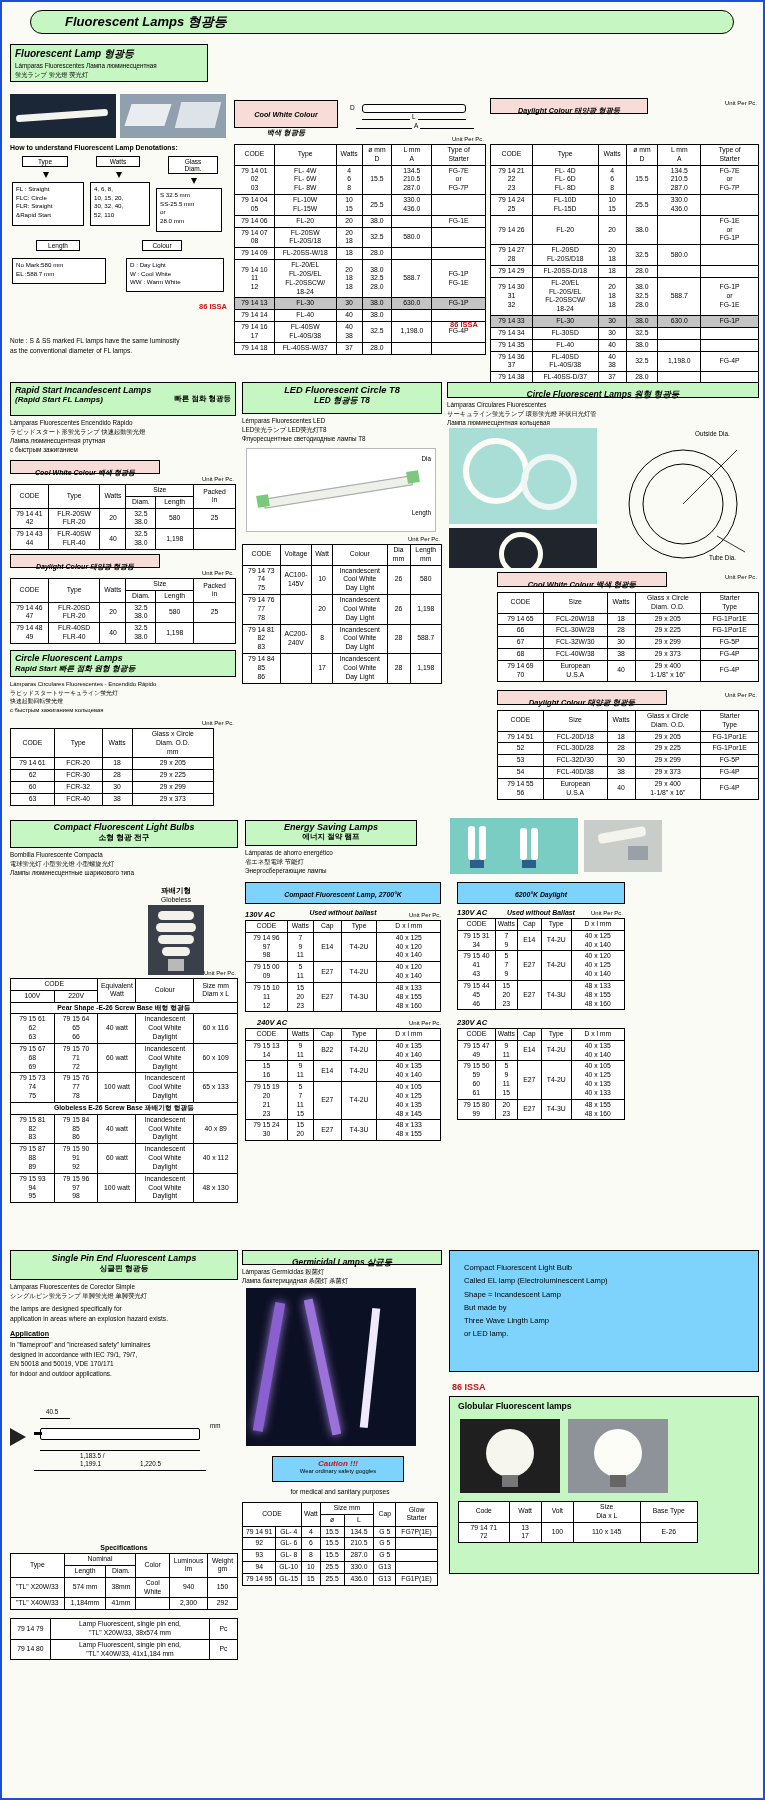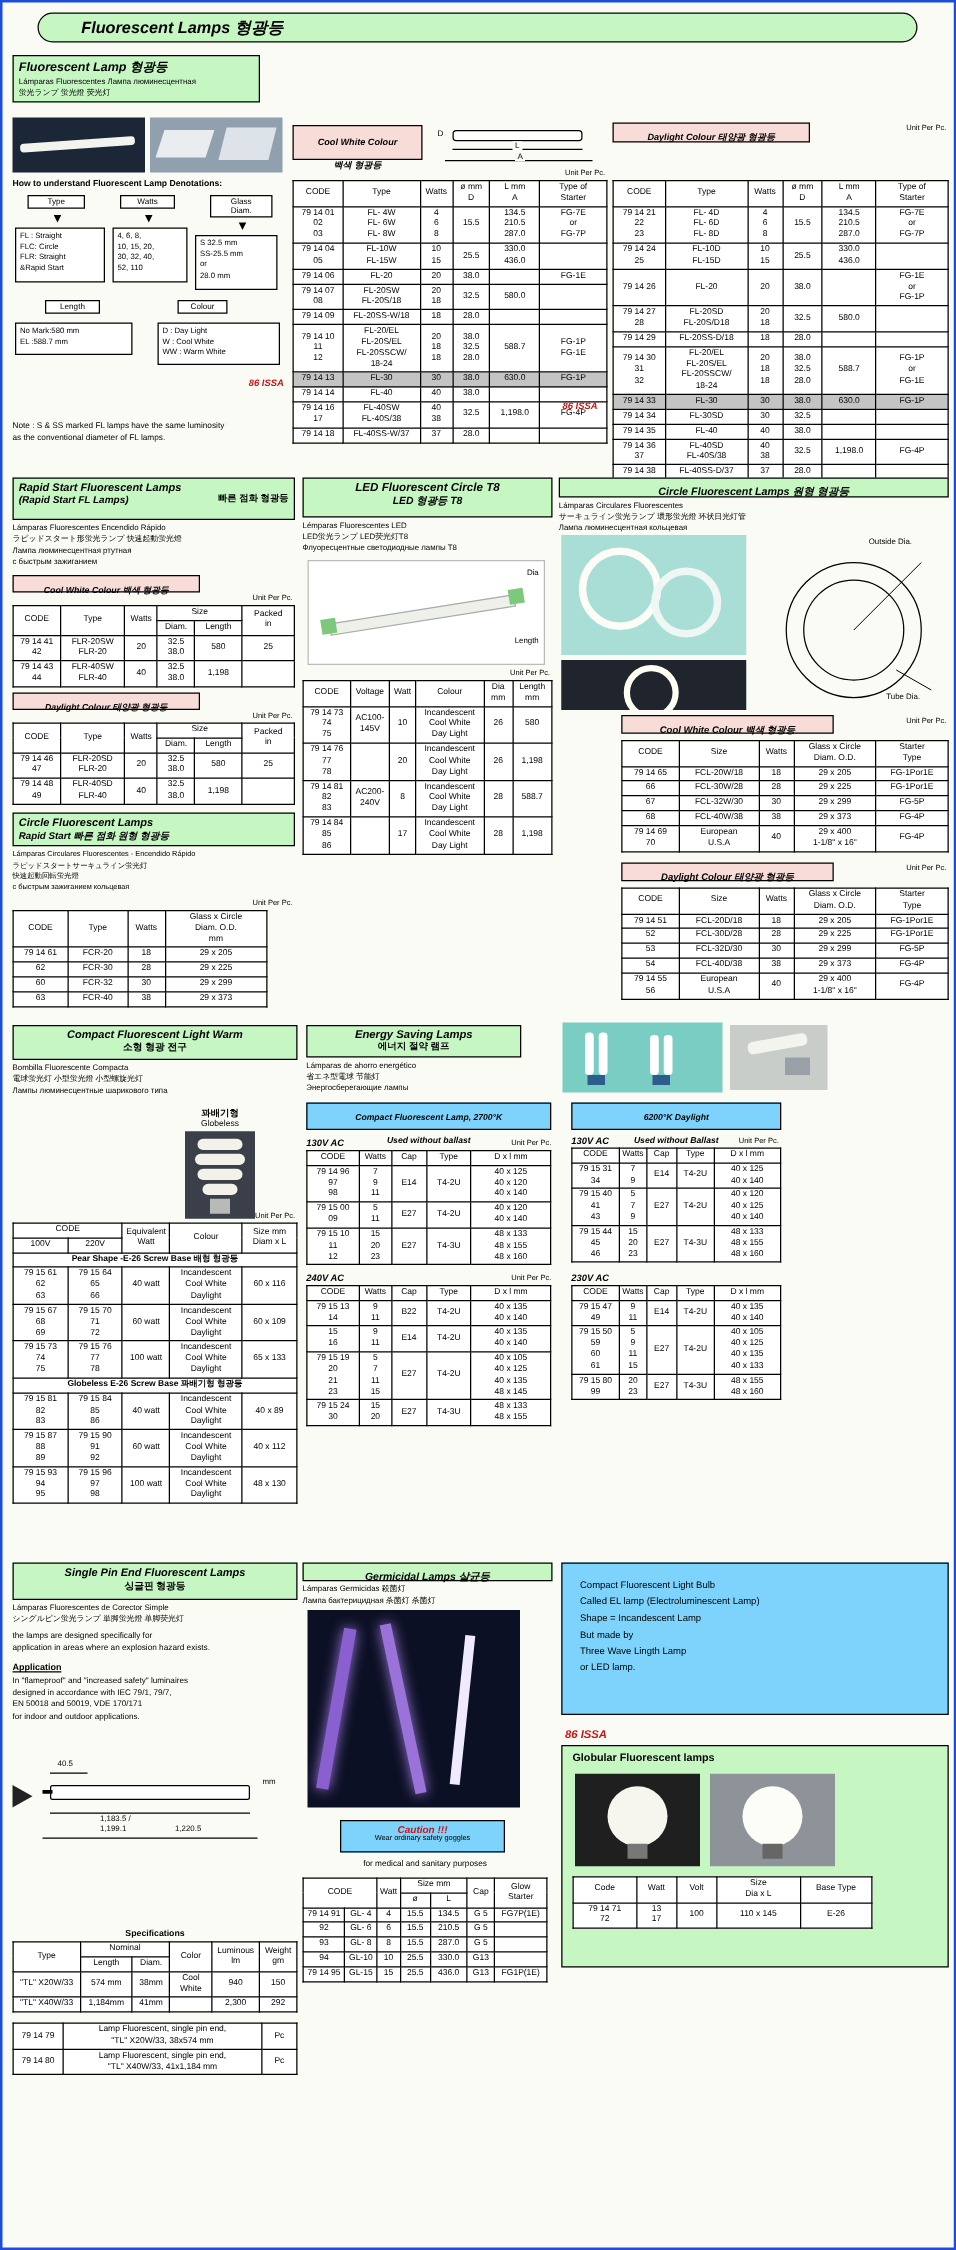--- a/index.html
+++ b/index.html
@@ -9,21 +9,21 @@
 .green{background:#c6f7c3;border:1.5px solid #000}
 .pink{background:#f7dcd8;border:1px solid #000}
 .whitebox{background:#7dd3fc;border:1.2px solid #000}
 .bi{font-weight:bold;font-style:italic}
 .b{font-weight:bold}
 .ml{white-space:pre-line}
 .c{text-align:center}
 .r{text-align:right}
 .sub{font-size:6.3px;line-height:1.45;white-space:pre-line}
 .unit{font-size:6px}
-.issa{color:#c81414;font-weight:bold;font-style:italic;font-size:7.5px;white-space:nowrap}
+.issa{color:#c81414;font-weight:bold;font-size:7.5px;white-space:nowrap}
 table{border-collapse:collapse;background:#fff;width:100%}
 th,td{border:1px solid #000;font-size:6.8px;line-height:1.3;padding:1px 2px;text-align:center;white-space:pre-line;vertical-align:middle;font-family:"Liberation Sans",sans-serif}
 th{font-weight:normal;background:#fff}
 tr.hl>td{background:#c4c4c4}
 .subhead{font-weight:bold}
 .dlabel{border:1px solid #000;background:#fff;text-align:center;font-size:6.5px;padding:1px 2px;white-space:pre-line}
 .dbox{border:1px solid #000;background:#fff;font-size:6.2px;line-height:1.4;padding:2px 3px;white-space:pre-line}
 .photo{position:absolute;overflow:hidden}
 .ring{position:absolute;border-radius:50%;border:6px solid #fdfdf8}
 .vlabel{font-weight:bold;font-size:7.5px}
@@ -385,21 +385,21 @@
             <td></td>
           </tr>
         </tbody>
     </table>
   </div>
   <span class="abs issa" style="left:448px;top:318px">86 ISSA</span>
 
   <div class="abs" style="left:8px;top:380px;width:226px;height:432px">
     <div class="green" style="width:100%;height:34px;display:flex;justify-content:space-between;padding:2px 4px">
       <div>
-        <div class="bi" style="font-size:8.8px">Rapid Start Fluorescent Lamps</div>
+        <div class="bi" style="font-size:8.8px">Rapid Start Incandescent Lamps</div>
         <div class="bi" style="font-size:8px">(Rapid Start FL Lamps)</div>
       </div>
       <div class="b" style="font-size:7.5px;align-self:center">빠른 점화 형광등</div>
     </div>
     <div class="sub" style="margin-top:2px">Lámparas Fluorescentes Encendido Rápido
 ラピッドスタート形蛍光ランプ  快速起動蛍光燈
 Лампа люминесцентная ртутная
 с быстрым зажиганием</div>
     <div class="pink abs c" style="left:0;top:78px;width:150px;height:14px">
       <span class="bi" style="font-size:7px">Cool White Colour  백색 형광등</span>
@@ -801,21 +801,21 @@
             <td>29 x 400
 1-1/8" x 16"</td>
             <td>FG-4P</td>
           </tr>
         </tbody>
     </table>
   </div>
 
   <div class="abs" style="left:8px;top:818px;width:228px;height:424px">
     <div class="green c" style="width:100%;height:28px;padding-top:1px">
-      <div class="bi" style="font-size:8.8px">Compact Fluorescent Light Warm</div>
+      <div class="bi" style="font-size:8.8px">Compact Fluorescent Light Bulbs</div>
       <div class="b" style="font-size:7.8px">소형 형광 전구</div>
     </div>
     <div class="sub" style="margin-top:2px">Bombilla Fluorescente Compacta
 電球蛍光灯  小型蛍光燈  小型螺旋光灯
 Лампы люминесцентные шарикового типа</div>
     <div class="abs c" style="left:116px;top:66px;width:100px">
       <div class="vlabel">꽈배기형</div>
       <div style="font-size:6.8px">Globeless</div>
       <div class="photo" style="position:relative;margin:2px auto 0;width:56px;height:70px;background:#3a3f49">
         <div style="position:absolute;left:10px;top:6px;width:36px;height:9px;background:#f2f2ea;border-radius:5px"></div>
@@ -1006,21 +1006,21 @@
 20
 23</td>
             <td>E27</td>
             <td>T4-3U</td>
             <td>48 x 133
 48 x 155
 48 x 160</td>
           </tr>
         </tbody>
     </table>
-    <div class="abs b" style="left:0;top:198px;font-size:7.5px;font-style:italic">240V AC</div>
+    <div class="abs b" style="left:12px;top:198px;font-size:7.5px;font-style:italic">240V AC</div>
     <div class="abs unit r" style="right:4px;top:200px;width:60px">Unit Per Pc.</div>
     <table class="abs" style="left:0;top:208px;width:196px">
       <colgroup>
           <col style="width:42px">
           <col style="width:26px">
           <col style="width:28px">
           <col style="width:36px">
           <col style="width:64px">
         </colgroup>
       <thead>

